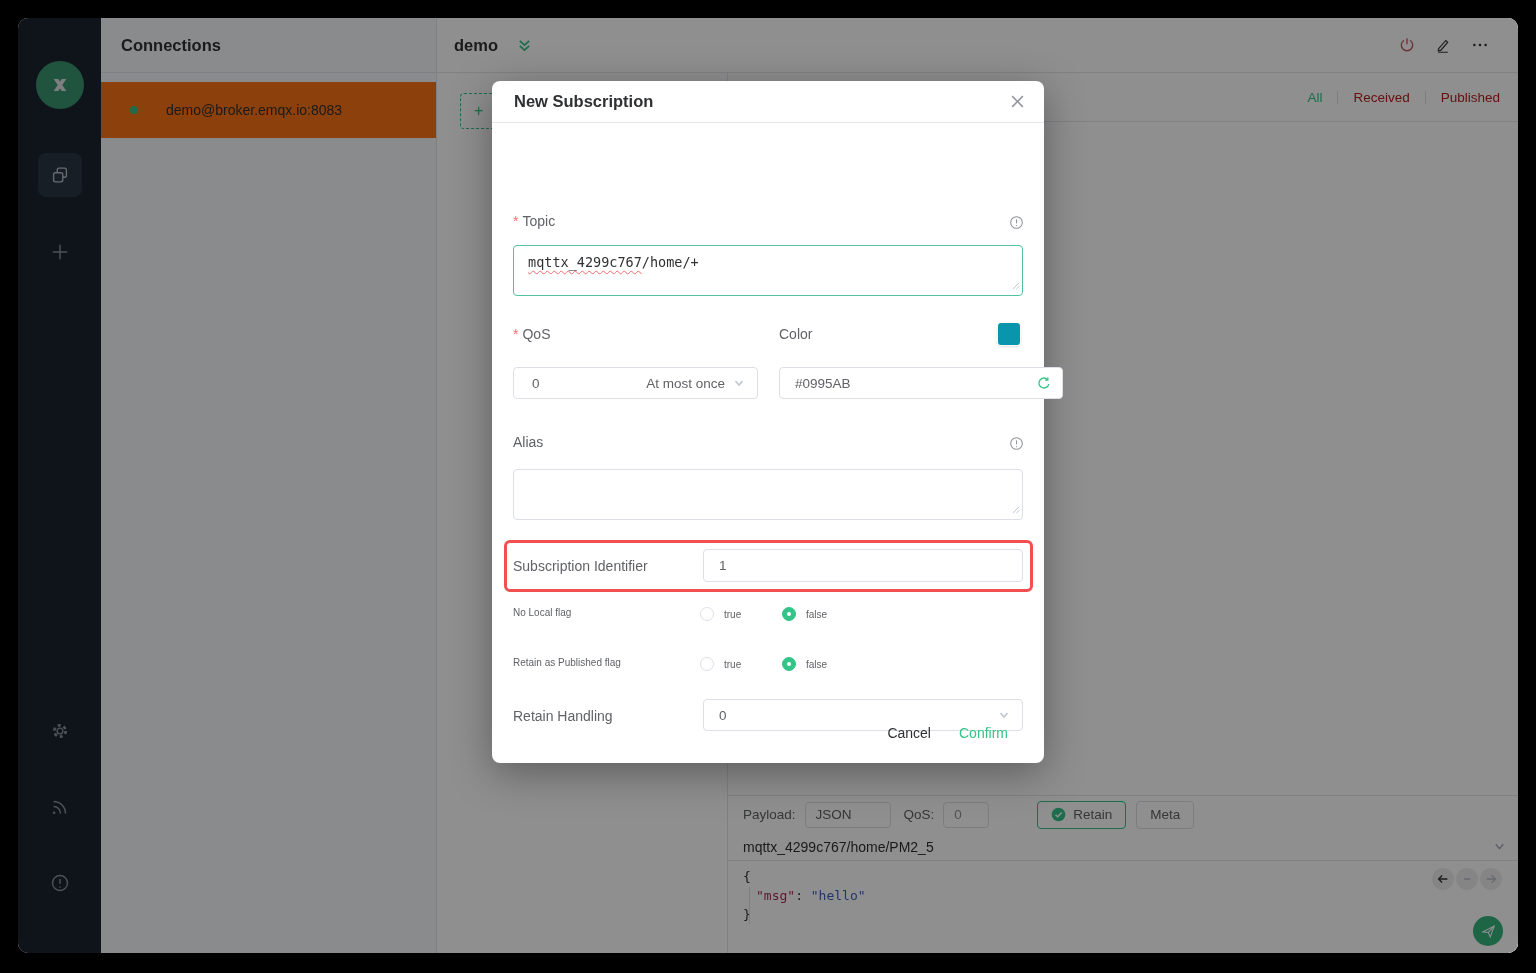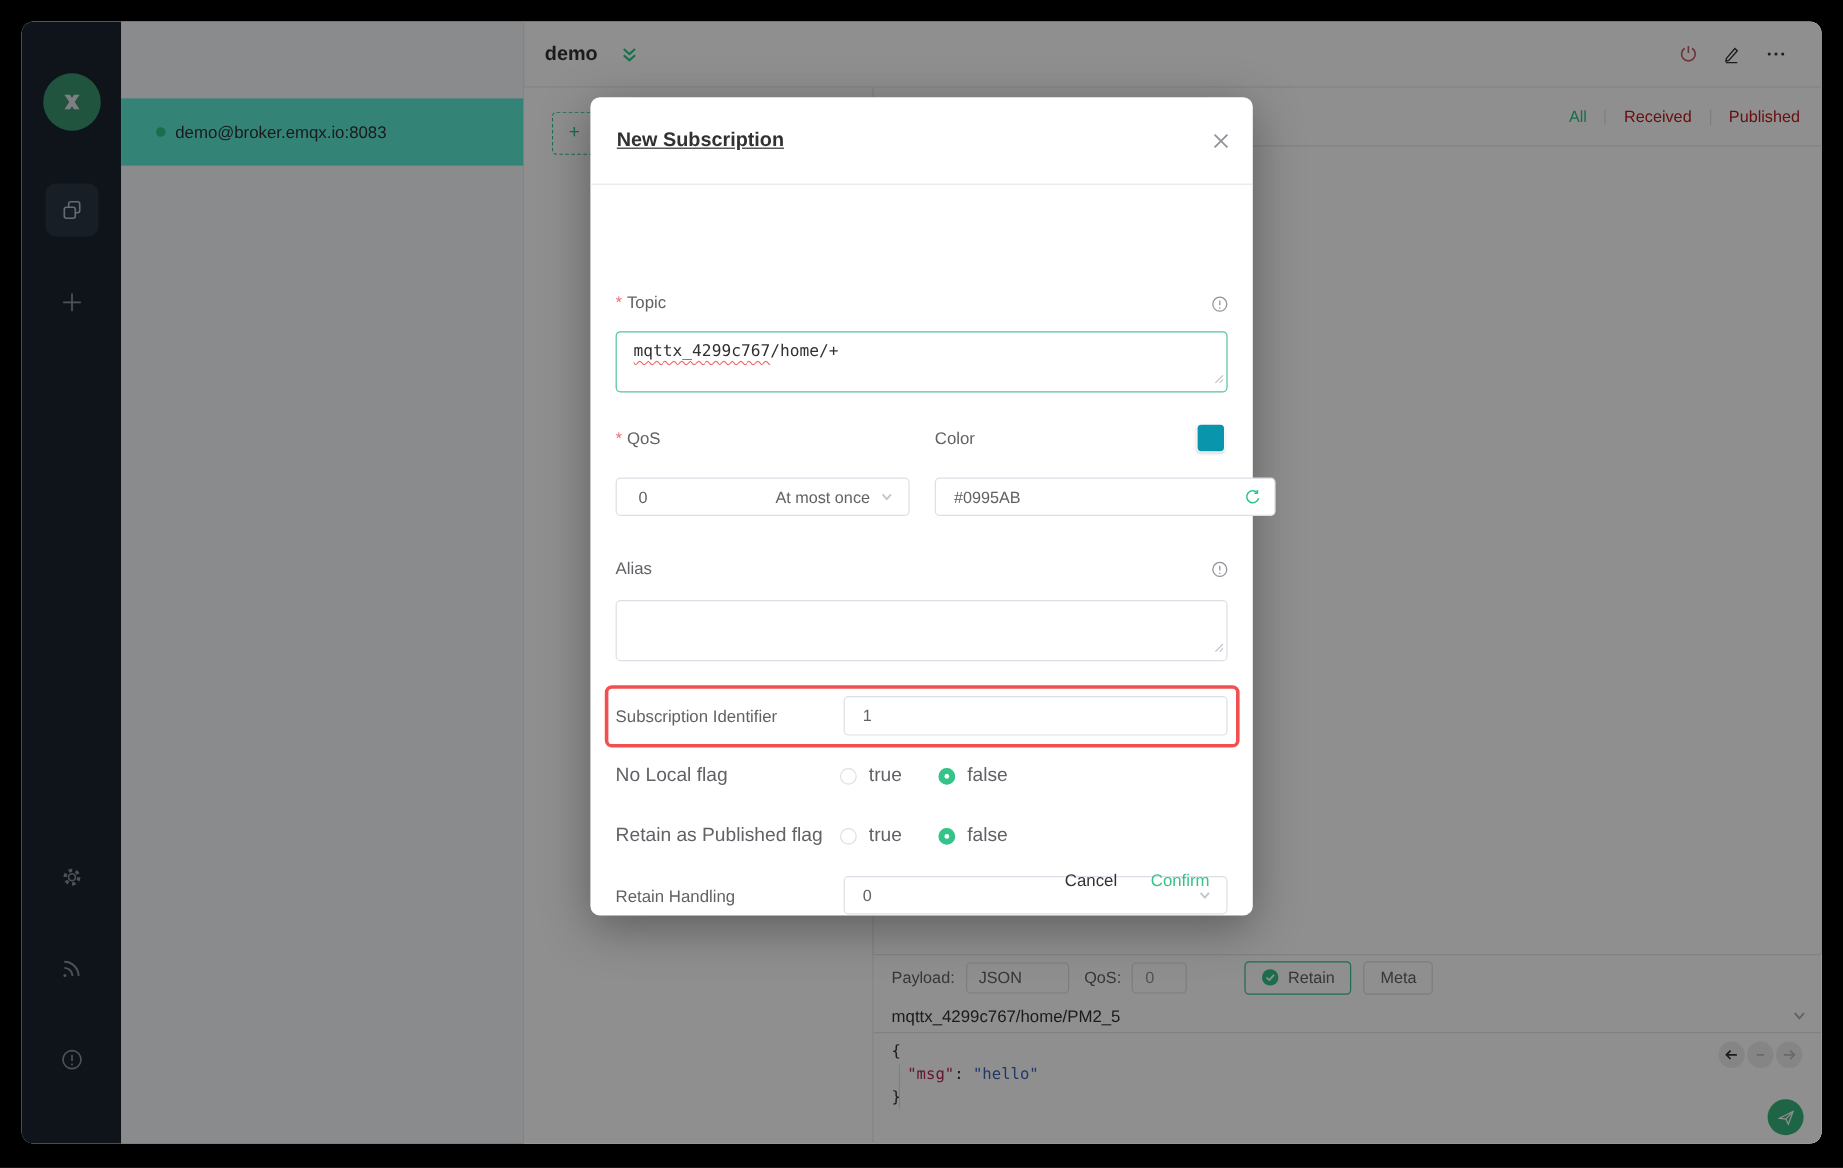--- a/index.html
+++ b/index.html
@@ -19,21 +19,21 @@
     display:flex; align-items:center; justify-content:center; cursor:pointer; }
   .side-icon.active { background:#2b3644; }
 
   
   .conn-panel { position:absolute; left:83px; top:0; width:336px; height:100%;
     background:#f7f8f9; border-right:1px solid #e4e7ed; }
   .panel-header { height:55px; border-bottom:1px solid #e4e7ed; display:flex;
     align-items:center; padding-left:20px; }
   .panel-title { font-size:16.5px; font-weight:bold; color:#303133; }
   .conn-item { position:absolute; left:0; top:64px; width:100%; height:56px;
-    background:#5eead4; display:flex; align-items:center; padding-left:29px; cursor:pointer; }
+    background:#f97316; display:flex; align-items:center; padding-left:29px; cursor:pointer;gap:20px; }
   .conn-dot { width:8px; height:8px; border-radius:50%; background:#34c388; margin-right:8px; flex:none; }
   .conn-label { font-size:14px; color:#303133; }
 
   
   .main { position:absolute; left:419px; top:0; right:0; bottom:0; background:#fff; }
   .main-header { height:55px; border-bottom:1px solid #e4e7ed; display:flex;
     align-items:center; padding:0 29px 0 17px; }
   .main-title { font-size:16.5px; font-weight:bold; color:#303133; }
   .title-chevrons { margin-left:18px; cursor:pointer; display:flex; }
   .header-actions { margin-left:auto; display:flex; align-items:center; gap:19px; }
@@ -79,22 +79,22 @@
     background:rgba(0,0,0,0.07); display:flex; align-items:center; justify-content:center; cursor:pointer; }
   .send-btn { position:absolute; left:745px; top:843px; width:30px; height:30px;
     border-radius:50%; background:#34b57c; display:flex; align-items:center;
     justify-content:center; cursor:pointer; }
 
   
   .overlay { position:absolute; left:18px; top:18px; width:1500px; height:935px;
     border-radius:10px; background:rgba(0,0,0,0.44); }
   .modal { position:absolute; left:492px; top:81px; width:552px; height:682px;
     background:#fff; border-radius:8px; box-shadow:0 10px 40px rgba(0,0,0,0.35); }
-  .modal-header { height:73px; border-bottom:1px solid #e4e7ed; display:flex;
-    align-items:center; padding:0 19px 0 22px;text-decoration:underline; }
+  .modal-header { height:42px; border-bottom:1px solid #e4e7ed; display:flex;
+    align-items:center; padding:0 19px 0 22px; }
   .modal-title { font-size:16.5px; font-weight:bold; color:#303133; }
   .modal-close { margin-left:auto; cursor:pointer; display:flex; }
   .modal-body { position:relative; padding:0 21px; }
 
   .field-label-row { display:flex; align-items:center; color:#606266; font-size:14px; }
   .req { color:#f56c6c; margin-right:4px; }
   .info-icon { margin-left:auto; cursor:pointer; display:flex; }
   .t-label { position:absolute; left:21px; }  .t-right { position:absolute; right:19px; }
 
   .textarea { position:absolute; left:21px; width:510px; height:51px; background:#fff;
@@ -110,21 +110,21 @@
   .swatch { position:absolute; left:506px; width:22px; height:22px; border-radius:3px;
     background:#0995AB; box-shadow:0 0 0 1px rgba(255,255,255,.9), 0 1px 3px rgba(0,0,0,.25); cursor:pointer; }
 
   .hl-box { position:absolute; left:12px; top:417px; width:529px; height:52px;
     border:3px solid #f25050; border-radius:6px; }
   .plain-input { position:absolute; height:33px; border:1px solid #dcdfe6; border-radius:4px;
     background:#fff; display:flex; align-items:center; padding-left:15px;
     font-size:13.5px; color:#606266; cursor:text; }
 
   .radio-row { position:absolute; left:21px; right:21px; display:flex; 
-    color:#606266; font-size:16px; }
+    color:#606266; font-size:10px; }
   .radio { display:flex; align-items:center; gap:10px; cursor:pointer; }
   .radio-circle { width:14px; height:14px; border-radius:50%; border:1px solid #dcdfe6; background:#fff; }
   .radio.checked .radio-circle { background:#34c388; border-color:#34c388; position:relative; }
   .radio.checked .radio-circle::after { content:""; position:absolute; left:4px; top:4px;
     width:4px; height:4px; border-radius:50%; background:#fff; }
   .radio-label { color:#606266; }
 
   .modal-footer { position:absolute; right:36px; bottom:22px; display:flex; gap:28px;
     font-size:14px; align-items:center; }
   .btn-text { cursor:pointer; color:#303133; }
@@ -170,20 +170,23 @@
     <div class="side-icon" style="top:843px">
       <svg width="22" height="22" viewBox="0 0 24 24" fill="none" stroke="#8a939c" stroke-width="1.5">
         <circle cx="12" cy="12" r="8.2"></circle>
         <line x1="12" y1="7.6" x2="12" y2="13.2"></line>
         <circle cx="12" cy="16.4" r="0.9" fill="#8a939c" stroke="none"></circle>
       </svg>
     </div>
   </div>
 
   <div class="conn-panel">
+    <div class="panel-header">
+      <span class="panel-title">Connections</span>
+    </div>
     <div class="conn-item">
       <span class="conn-dot"></span>
       <span class="conn-label">demo@broker.emqx.io:8083</span>
     </div>
   </div>
 
   <div class="main">
     <div class="main-header">
       <span class="main-title">demo</span>
       <span class="title-chevrons">

